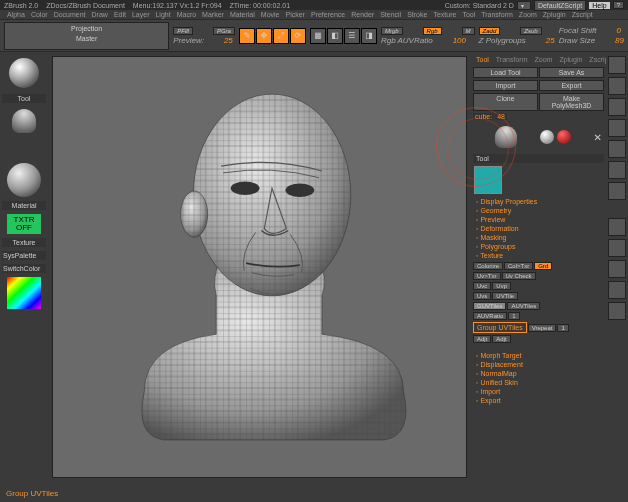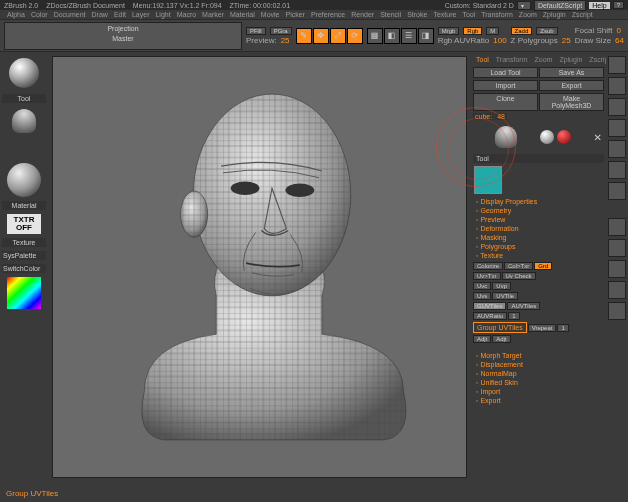--- a/index.html
+++ b/index.html
@@ -9,34 +9,34 @@
 .titlebar .left{flex:1;display:flex;gap:8px;}
 .titlebar .right{display:flex;gap:3px;align-items:center;}
 .title-t{color:#aaa;font-size:7px;}
 .menubar{height:10px;background:#3a3a3a;display:flex;align-items:center;padding:0 4px;border-bottom:1px solid #2a2a2a;}
 .menu-item{padding:0 3px;cursor:pointer;font-size:7px;color:#999;}
 .topbar{height:32px;background:#404040;display:flex;align-items:center;padding:2px 4px;gap:4px;border-bottom:1px solid #2a2a2a;}
 .icon-grid{display:flex;gap:1px;}
 .square-btn{width:16px;height:16px;background:#ff9020;border:1px solid #000;cursor:pointer;display:flex;align-items:center;justify-content:center;}
 .square-btn.grey{background:#555;}
 .topbar .readout{display:flex;flex-direction:column;gap:1px;font-size:7px;}
-.readout .row{display:flex;gap:4px;align-items:center;}
+.readout .row{display:flex;gap:20px;align-items:center;font-style:italic;}
 .ro-label{color:#aaa;}
 .ro-val{color:#ff9020;}
 .main{position:absolute;top:52px;bottom:20px;left:0;right:0;display:flex;}
 .left-dock{width:48px;background:#3a3a3a;display:flex;flex-direction:column;align-items:center;gap:4px;padding:4px 2px;}
 .viewport{flex:1;background:#6a6a6a;margin:4px;position:relative;border:1px solid #222;}
 .right-panel{width:135px;background:#3a3a3a;padding:2px;display:flex;flex-direction:column;gap:2px;}
 .right-dock{width:22px;background:#3a3a3a;display:flex;flex-direction:column;gap:3px;padding:4px 2px;align-items:center;}
 .dock-btn{width:18px;height:18px;background:#555;border:1px solid #222;cursor:pointer;}
 .sphere{width:30px;height:30px;border-radius:50%;background:radial-gradient(circle at 35% 30%,#fff,#aaa 40%,#333 90%);margin:2px auto;}
 .tool-lbl{font-size:7px;text-align:center;color:#ccc;padding:1px;background:#333;width:100%;}
 .brush{width:24px;height:24px;margin:2px auto;background:radial-gradient(circle at 50% 20%,#ddd,#444);border-radius:50% 50% 30% 30%;}
 .mat-sphere{width:34px;height:34px;border-radius:50%;background:radial-gradient(circle at 35% 30%,#eee,#999 50%,#222);}
-.txtr-off{width:34px;height:20px;background:#e5e5e5;color:#000;font-weight:bold;font-size:8px;display:flex;align-items:center;justify-content:center;line-height:8px;text-align:center;}
+.txtr-off{width:34px;height:20px;background:#22c55e;color:#000;font-weight:normal;font-size:8px;display:flex;align-items:center;justify-content:center;line-height:8px;text-align:center;}
 .sys-palette{background:#333;width:100%;padding:1px;font-size:7px;}
 .color-grad{width:34px;height:32px;background:linear-gradient(to bottom right,#f00,#ff0,#0f0,#0ff,#00f,#f0f);}
 .btn-row{display:flex;gap:1px;}
 .pill-btn{background:#555;border:1px solid #222;padding:1px 3px;cursor:pointer;font-size:7px;flex:1;text-align:center;}
 .tool-swatch{width:28px;height:28px;background:#2aa;border:1px solid #888;margin:1px;}
 .section-hdr{color:#ff9020;font-size:7px;padding:1px 3px;cursor:pointer;}
 .section-hdr::before{content:"◦ ";color:#ff9020;}
 .sub-row{display:flex;gap:1px;flex-wrap:wrap;}
 .chip{background:#555;border:1px solid #222;padding:0 3px;font-size:6px;cursor:pointer;}
 .chip.active{background:#888;}
@@ -146,21 +146,21 @@
           <span class="ro-val">25</span>
         </div>
   </div>
   <div class="readout">
     <div class="row">
           <span class="ro-label">Focal Shift</span> 
           <span class="ro-val">0</span>
         </div>
     <div class="row">
           <span class="ro-label">Draw Size</span> 
-          <span class="ro-val">64</span>
+          <span class="ro-val">89</span>
         </div>
   </div>
 </div>
 
 <div class="main">
  <div class="left-dock">
    <div class="sphere"></div>
    <div class="tool-lbl">Tool</div>
    <div class="brush"></div>
    <div style="height:20px"></div>

